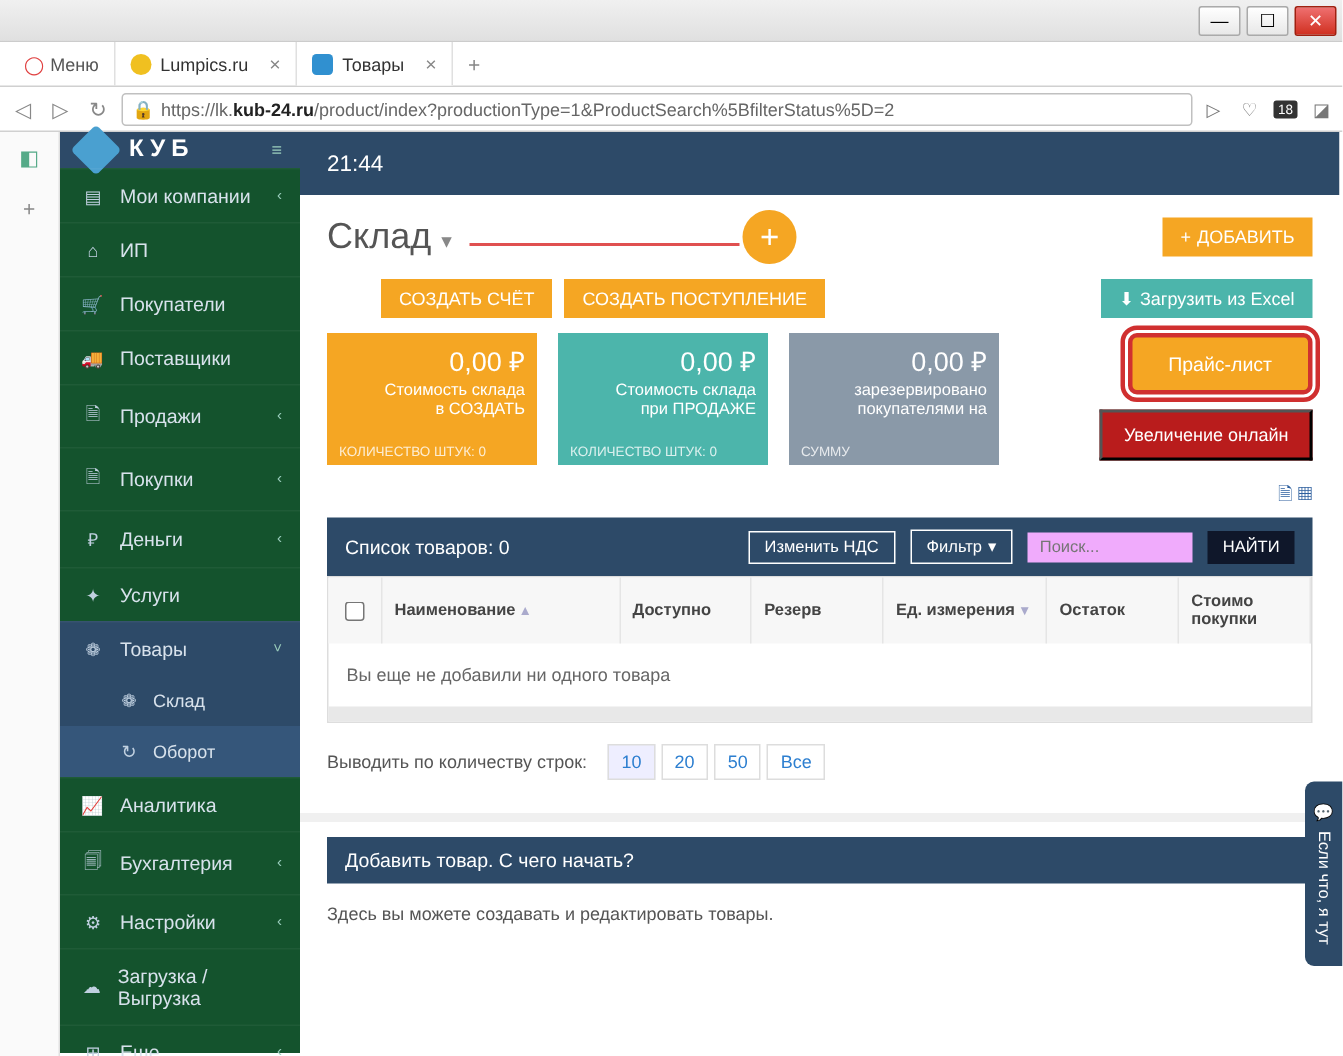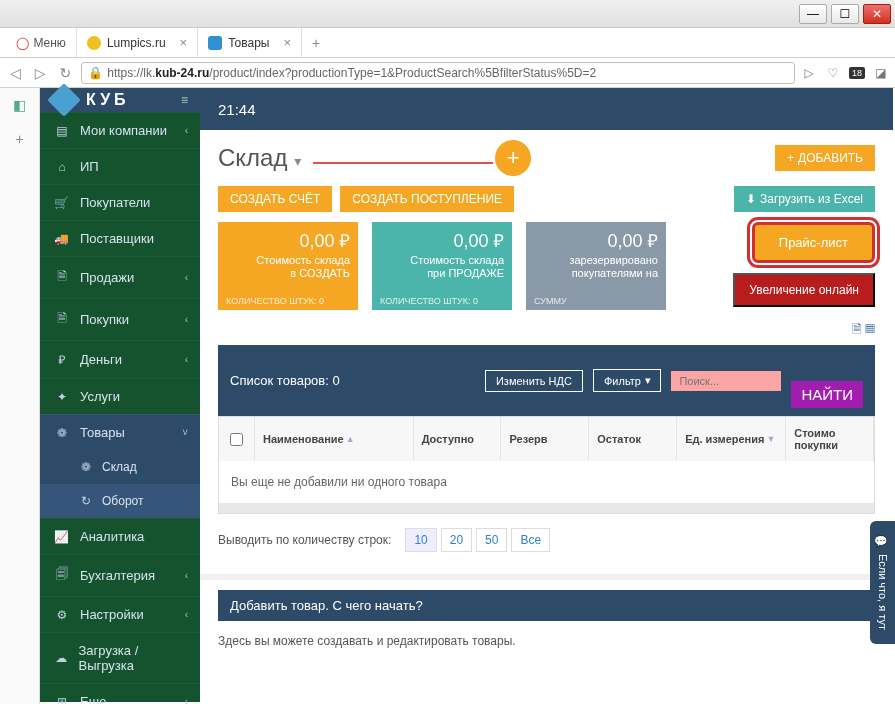--- a/index.html
+++ b/index.html
@@ -48,41 +48,41 @@
 .content { flex:1; background:#fff; overflow:hidden; display:flex; flex-direction:column;}
 .topbar { height:42px; background:#2d4a68; color:#fff; display:flex; align-items:center; padding:0 18px; font-size:15px;}
 .page-head { display:flex; align-items:center; padding:10px 18px 6px; gap:12px;}
 .page-title { font-size:24px; color:#555; font-weight:300;}
 .title-underline { flex:1; max-width:180px; height:2px; background:#e05050; margin-top:10px;}
 .plus-fab { width:36px; height:36px; background:#f5a623; border-radius:50%; color:#fff; font-size:22px; display:flex; align-items:center; justify-content:center; margin-left:-10px;}
 
 .btn { padding:6px 12px; font-size:12px; color:#fff; border:none; cursor:pointer; display:inline-flex; align-items:center; gap:4px;}
 .btn-orange { background:#f5a623;}
 .btn-teal { background:#4cb5ab;}
-.btn-row { display:flex; gap:8px; padding:4px 18px 10px; align-items:center;}
+.btn-row { display:flex; gap:8px; padding:4px 18px 10px; align-items:center;margin-left:36px;}
 .btn-right { margin-left:auto;}
 
 .cards { display:flex; gap:14px; padding:0 18px 10px;}
 .card { width:140px; height:88px; color:#fff; padding:6px 8px; position:relative; font-size:10px;}
 .card .amount { font-size:18px; text-align:right;}
 .card .lbl { text-align:right; font-size:11px; margin-top:2px; line-height:1.2;}
 .card .foot { position:absolute; bottom:4px; left:8px; font-size:9px; opacity:0.8;}
 .c1 { background:#f5a623;} .c2 { background:#4cb5ab;} .c3 { background:#8a99a8;}
 
 .side-actions { display:flex; flex-direction:column; gap:10px; margin-left:auto; align-items:flex-end;}
 .price-btn { background:#f5a623; color:#fff; padding:10px 24px; font-size:13px; border:3px solid #d03030; border-radius:6px; outline:3px solid #d03030; outline-offset:2px;}
 .enlarge-btn { background:#b91c1c; color:#fff; padding:8px 14px; font-size:12px;}
 
 .view-icons { text-align:right; padding:0 18px 4px; color:#2d5f9e; font-size:12px;}
 
 .list-head { background:#2d4a68; color:#fff; padding:8px 12px; margin:0 18px; display:flex; align-items:center; gap:10px; font-size:13px;}
 .list-head .title { flex:1;}
 .outline-btn { border:1px solid #fff; background:transparent; color:#fff; padding:4px 10px; font-size:11px; display:flex; align-items:center; gap:4px;}
-.search-box { background:#fca5a5; color:#333; padding:4px 8px; font-size:11px; width:110px; border:none;}
-.find-btn { background:#a21caf; color:#fff; padding:5px 10px; font-size:15px; border:none;margin-top:28px;}
+.search-box { background:#f0abfc; color:#333; padding:4px 8px; font-size:11px; width:110px; border:none;}
+.find-btn { background:#0f172a; color:#fff; padding:5px 10px; font-size:11px; border:none;}
 
 .table-wrap { margin:0 18px; border:1px solid #ddd;}
 .thead { display:flex; background:#f7f7f7; font-size:11px; font-weight:bold; color:#444;}
 .th { padding:10px 8px; border-right:1px solid #e5e5e5; display:flex; align-items:center; gap:2px;}
 .th .sort { color:#aac; font-size:9px;}
 .th-cb { width:36px; justify-content:center;}
 .empty-row { padding:14px 12px; font-size:12px; color:#666;}
 .scroll-hint { height:10px; background:#e8e8e8; margin:0;}
 
 .pager { padding:14px 18px; font-size:12px; color:#555; display:flex; align-items:center; gap:4px;}
@@ -299,26 +299,26 @@
         <div class="th" style="flex:2">
             <span>Наименование</span>
             <span class="sort">▲</span>
           </div>
         <div class="th" style="flex:1">
             <span>Доступно</span>
           </div>
         <div class="th" style="flex:1">
             <span>Резерв</span>
           </div>
-        <div class="th" style="flex:1">
-            <span>Остаток</span>
-          </div>
         <div class="th" style="flex:1.3">
             <span>Ед. измерения</span>
             <span class="sort">▼</span>
+          </div>
+        <div class="th" style="flex:1">
+            <span>Остаток</span>
           </div>
         <div class="th" style="flex:1">
             <span>Стоимо покупки</span>
           </div>
       </div>
       <div class="empty-row">Вы еще не добавили ни одного товара</div>
       <div class="scroll-hint"></div>
     </div>
 
     <div class="pager">

